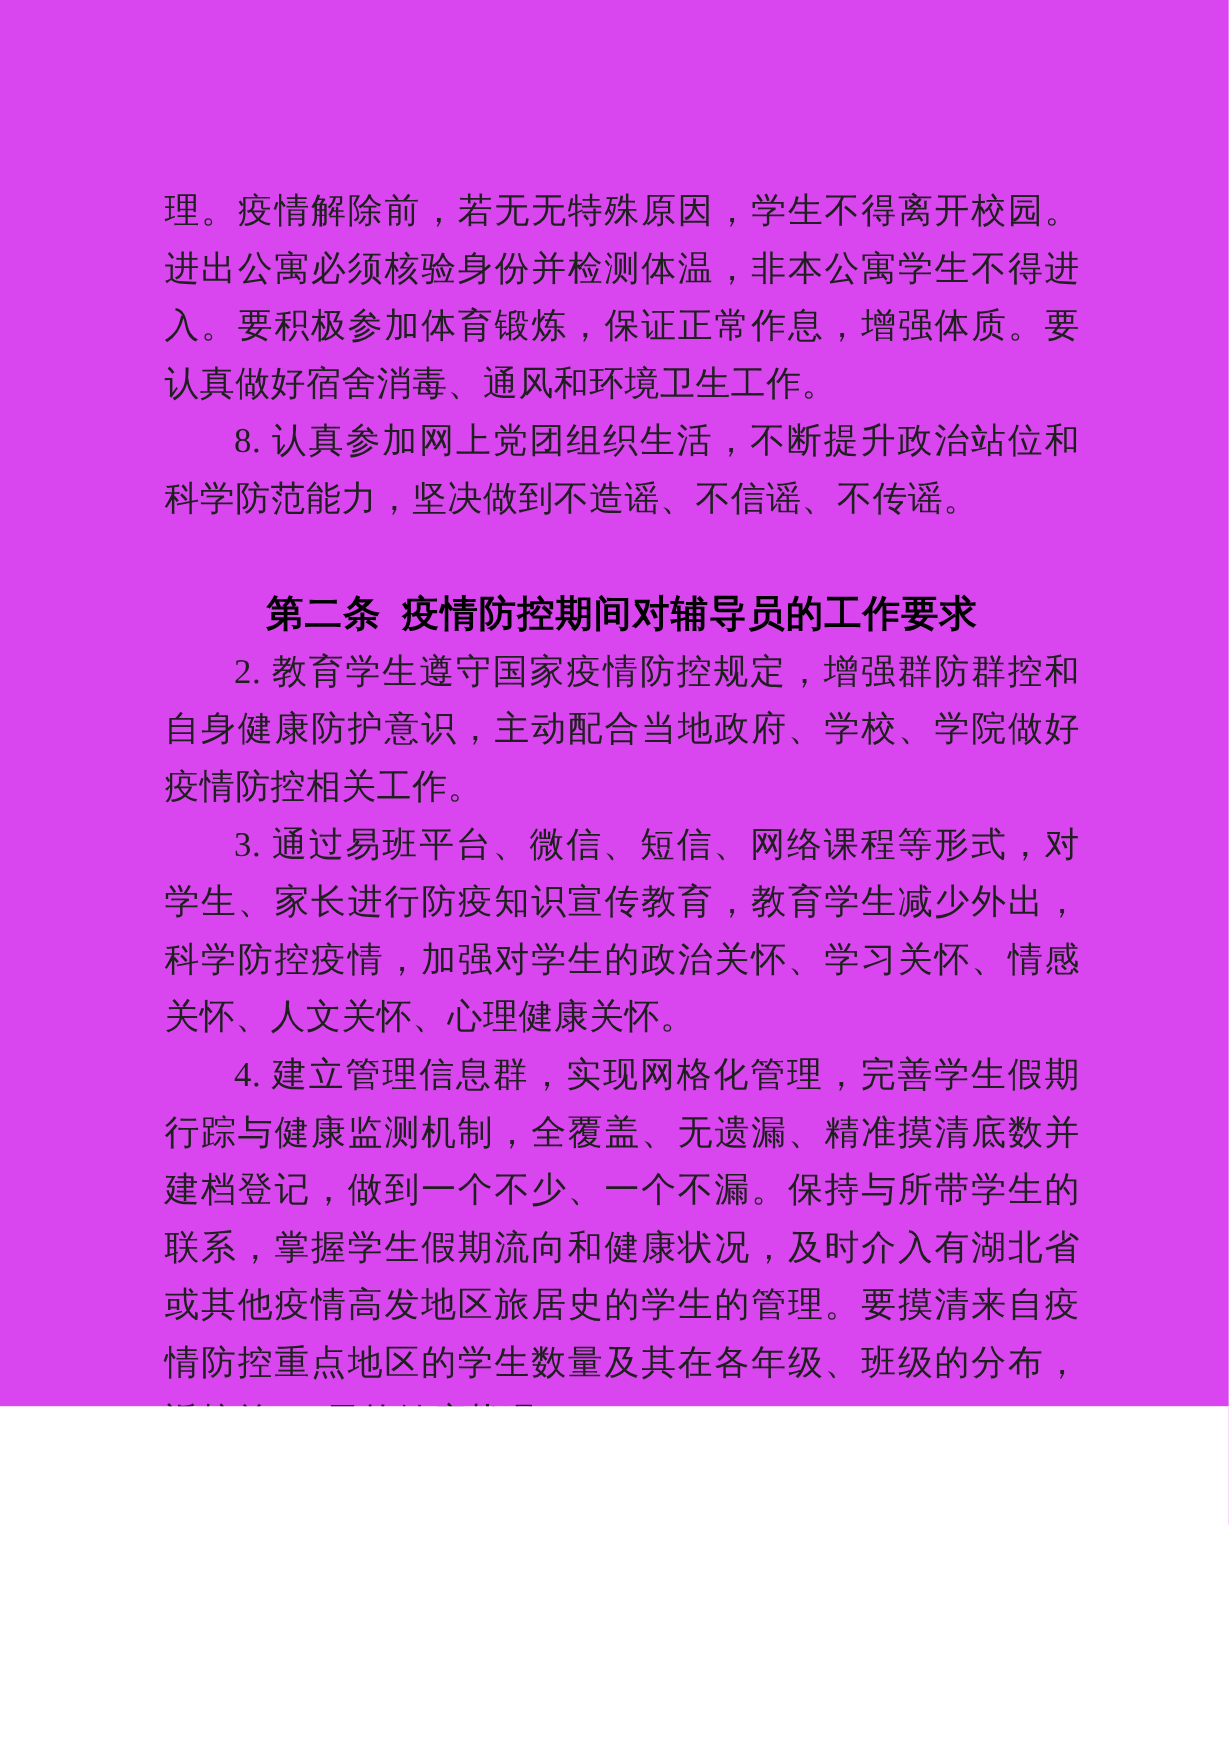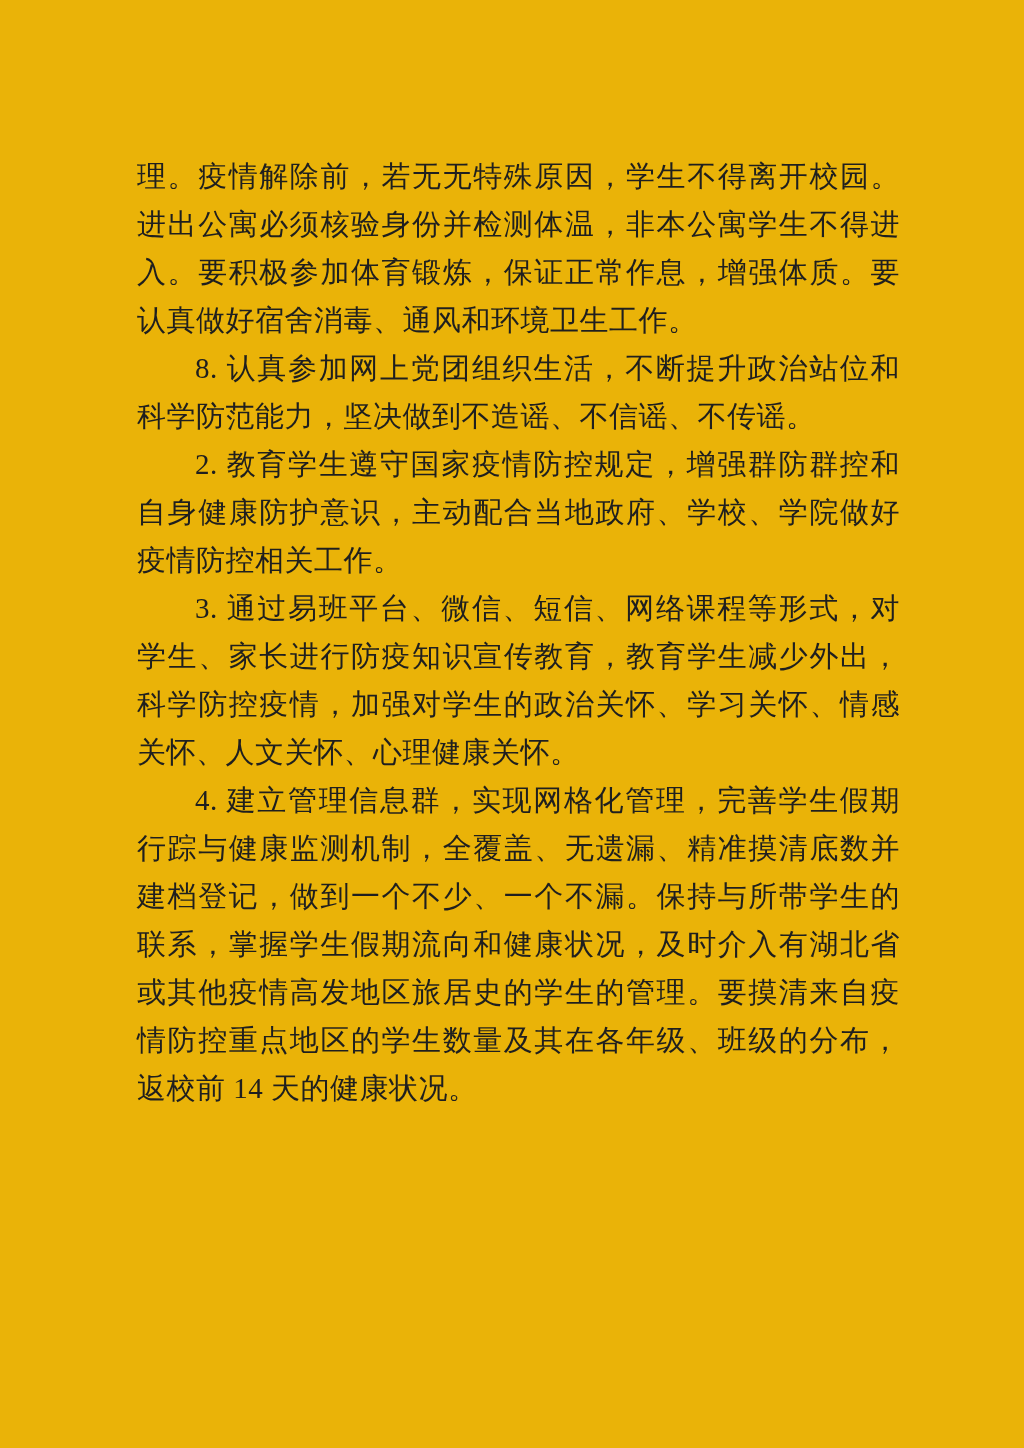--- a/index.html
+++ b/index.html
@@ -3,22 +3,22 @@
 <meta charset="utf-8">
 <style>
   html, body {
     margin: 0;
     padding: 0;
     background: #ffffff;
   }
   .page {
     position: relative;
     width: 1024px;
-    height: 1448px;
-    background: #eab308;
+    height: 1172px;
+    background: #d946ef;
     overflow: hidden;
   }
   .content {
     position: absolute;
     left: 137px;
     top: 152px;
     width: 763px;
     color: #1f1f1f;
     font-family: "Liberation Serif", "DejaVu Serif", serif;
     font-size: 29px;
@@ -54,20 +54,23 @@
 </head>
 <body>
 
 <div class="page">
   <div class="content">
 
     <p class="para no-indent">理。疫情解除前，若无无特殊原因，学生不得离开校园。进出公寓必须核验身份并检测体温，非本公寓学生不得进入。要积极参加体育锻炼，保证正常作息，增强体质。要认真做好宿舍消毒、通风和环境卫生工作。</p>
 
     <p class="para">8. 认真参加网上党团组织生活，不断提升政治站位和科学防范能力，坚决做到不造谣、不信谣、不传谣。</p>
 
+    <h2 class="section-heading">
+      <span class="heading-number">第二条</span><span class="heading-title">疫情防控期间对辅导员的工作要求</span>
+    </h2>
 
 
     <p class="para">2. 教育学生遵守国家疫情防控规定，增强群防群控和自身健康防护意识，主动配合当地政府、学校、学院做好疫情防控相关工作。</p>
 
     <p class="para">3. 通过易班平台、微信、短信、网络课程等形式，对学生、家长进行防疫知识宣传教育，教育学生减少外出，科学防控疫情，加强对学生的政治关怀、学习关怀、情感关怀、人文关怀、心理健康关怀。</p>
 
     <p class="para">4. 建立管理信息群，实现网格化管理，完善学生假期行踪与健康监测机制，全覆盖、无遗漏、精准摸清底数并建档登记，做到一个不少、一个不漏。保持与所带学生的联系，掌握学生假期流向和健康状况，及时介入有湖北省或其他疫情高发地区旅居史的学生的管理。要摸清来自疫情防控重点地区的学生数量及其在各年级、班级的分布，返校前 14 天的健康状况。</p>
 
   </div>
 </div>

